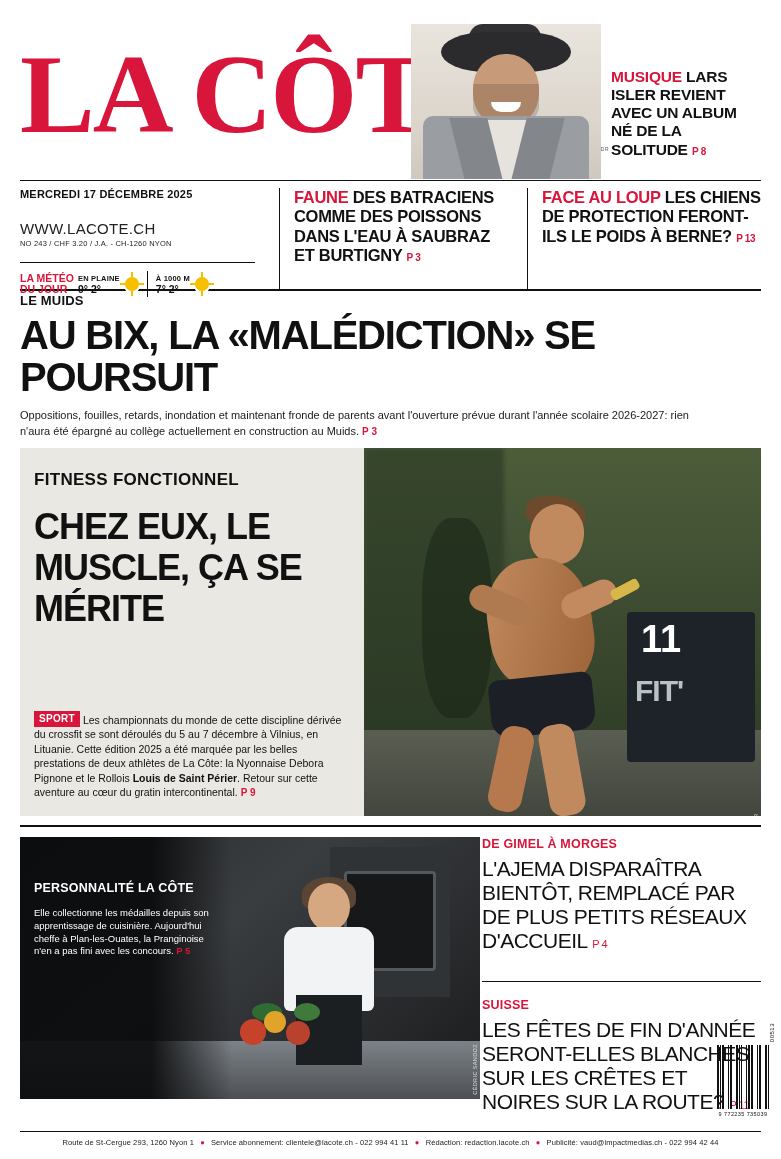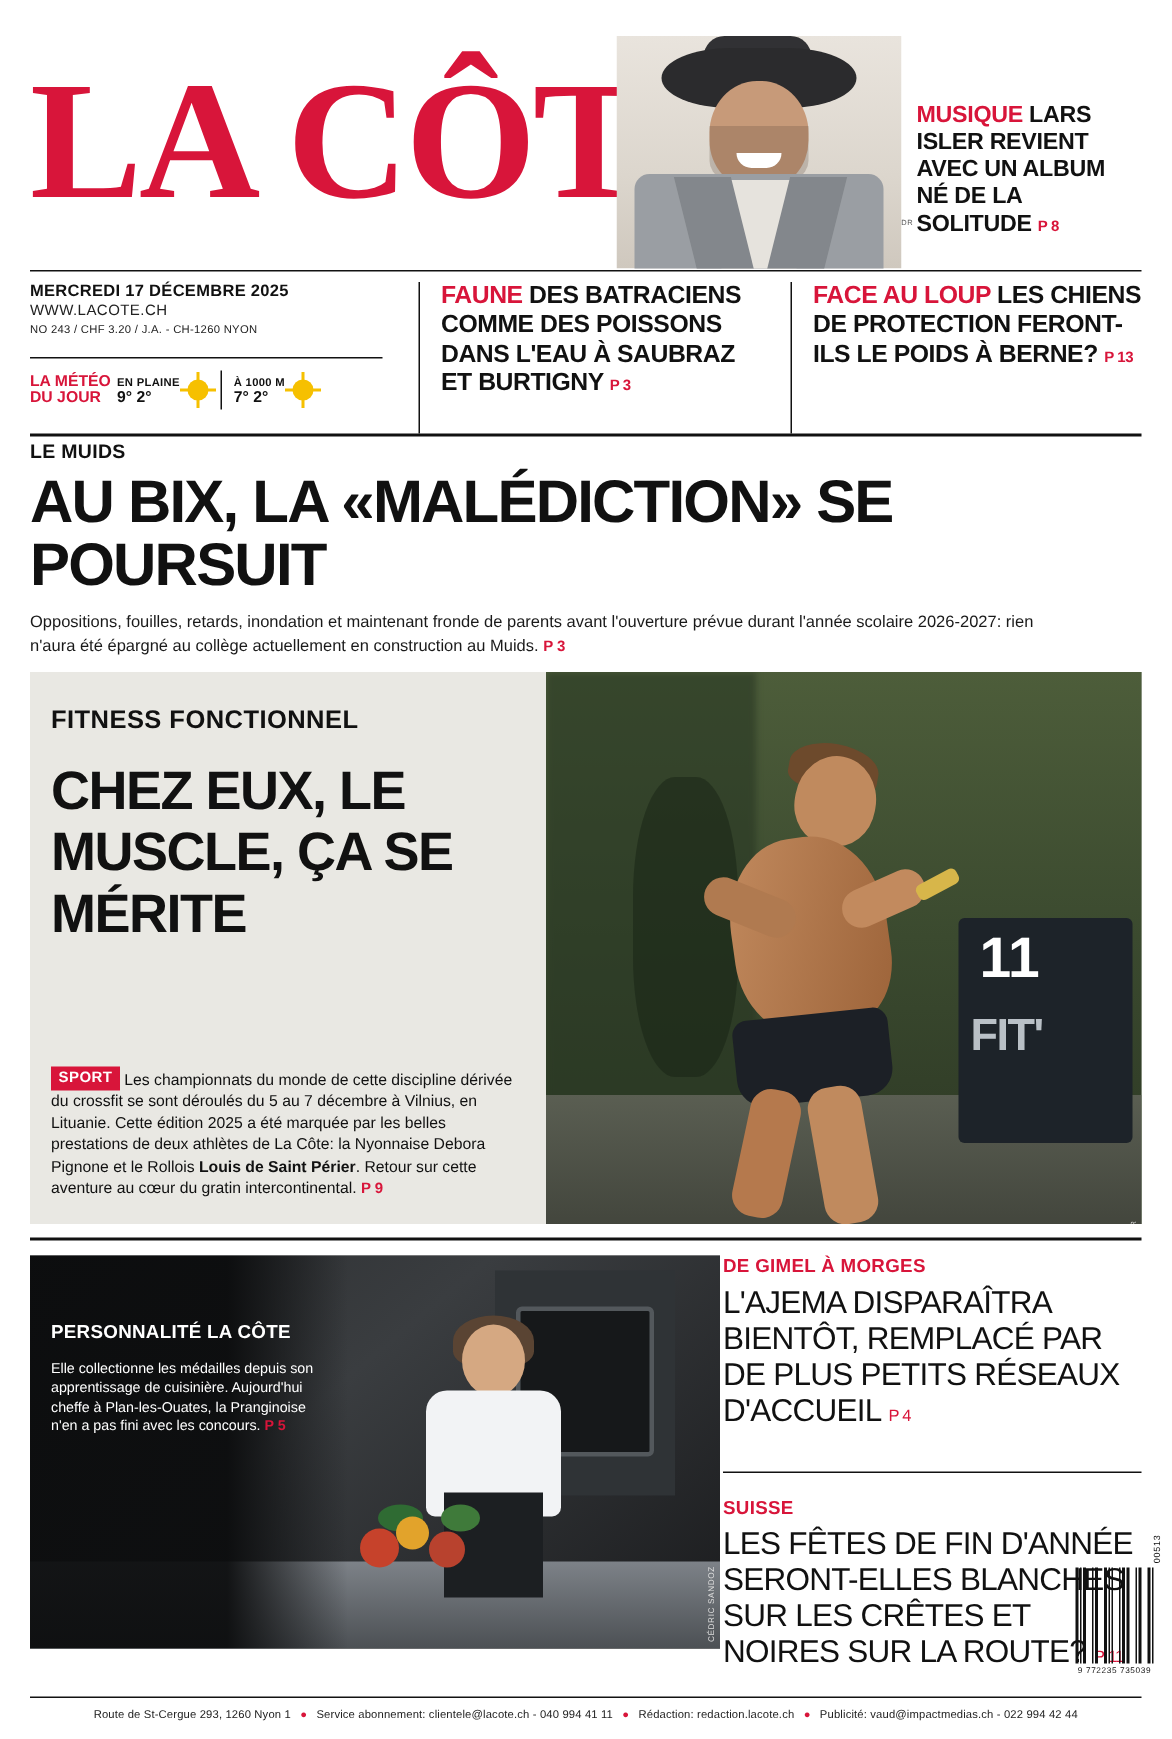--- a/index.html
+++ b/index.html
@@ -81,21 +81,21 @@
   
   .rule { border-top: 1px solid #111; }
   .rule-thick { border-top: 2px solid #111; }
 
   
   .infobar { display: flex; height: 108px; padding-top: 7px; }
   .col-date { width: 245px; padding-right: 10px; position: relative; }
   .date-line {
     font-weight: bold; font-size: 11px; letter-spacing: .2px; text-transform: uppercase;
   }
-  .site-line { font-size: 10px; letter-spacing: .3px; margin-top: 2px; color:#222; }
+  .site-line { font-size: 15px; letter-spacing: .3px; margin-top: 20px; color:#222; }
   .issue-line { font-size: 7.5px; letter-spacing: .2px; margin-top: 2px; color:#222; }
   .meteo { display: flex; align-items: center; margin-top: 14px; border-top:1px solid #111; padding-top:8px;}
   .meteo-label {
     color: #d8153a; font-weight: bold; font-size: 10.5px; line-height: 1.05;
     text-transform: uppercase; width: 58px;
   }
   .meteo-block { display: flex; align-items: center; gap: 5px; font-size: 9px; font-weight: bold; }
   .meteo-sep { width:1px; height:26px; background:#111; margin: 0 8px; }
   .mlabel { font-size: 7.5px; font-weight: bold; letter-spacing: .2px; }
   .temps { font-size: 10.5px; font-weight: bold; }
@@ -190,21 +190,21 @@
   }
   .fr-legR {
     position:absolute; left:76px; top:224px; width:36px; height:92px;
     background:#c08a5e; border-radius: 14px; transform: rotate(-10deg);
   }
   .fr-baton {
     position:absolute; left:142px; top:84px; width:30px; height:11px;
     background:#d7b64a; border-radius:4px; transform: rotate(-28deg);
   }
   .fr-board {
-    position:absolute; right: 6px; bottom: 54px; width: 116px; height: 150px;
+    position:absolute; right: 6px; bottom: 54px; width: 128px; height: 150px;
     background: #1d2329; border-radius: 4px;
   }
   .fr-board .num {
     position:absolute; left: 14px; top: 6px; color:#fff; font-weight:bold;
     font-size: 38px; font-family:"Liberation Sans", sans-serif;
   }
   .fr-board .fit {
     position:absolute; left: 8px; top: 62px; color:#b9c0c6; font-weight:bold;
     font-size: 30px; letter-spacing:-1px;
   }
@@ -482,20 +482,20 @@
       <i class="sp"></i>
       <i></i>
       <i class="thin"></i>
     </div>
     <div class="bc-label">9 772235 735039</div>
   </div>
 
   <div class="footer">
     <span>Route de St-Cergue 293, 1260 Nyon 1</span>
     <span class="dot">●</span>
-    <span>Service abonnement: clientele@lacote.ch - 040 994 41 11</span>
+    <span>Service abonnement: clientele@lacote.ch - 022 994 41 11</span>
     <span class="dot">●</span>
     <span>Rédaction: redaction.lacote.ch</span>
     <span class="dot">●</span>
     <span>Publicité: vaud@impactmedias.ch - 022 994 42 44</span>
   </div>
 
 </div>
 
 </body></html>

